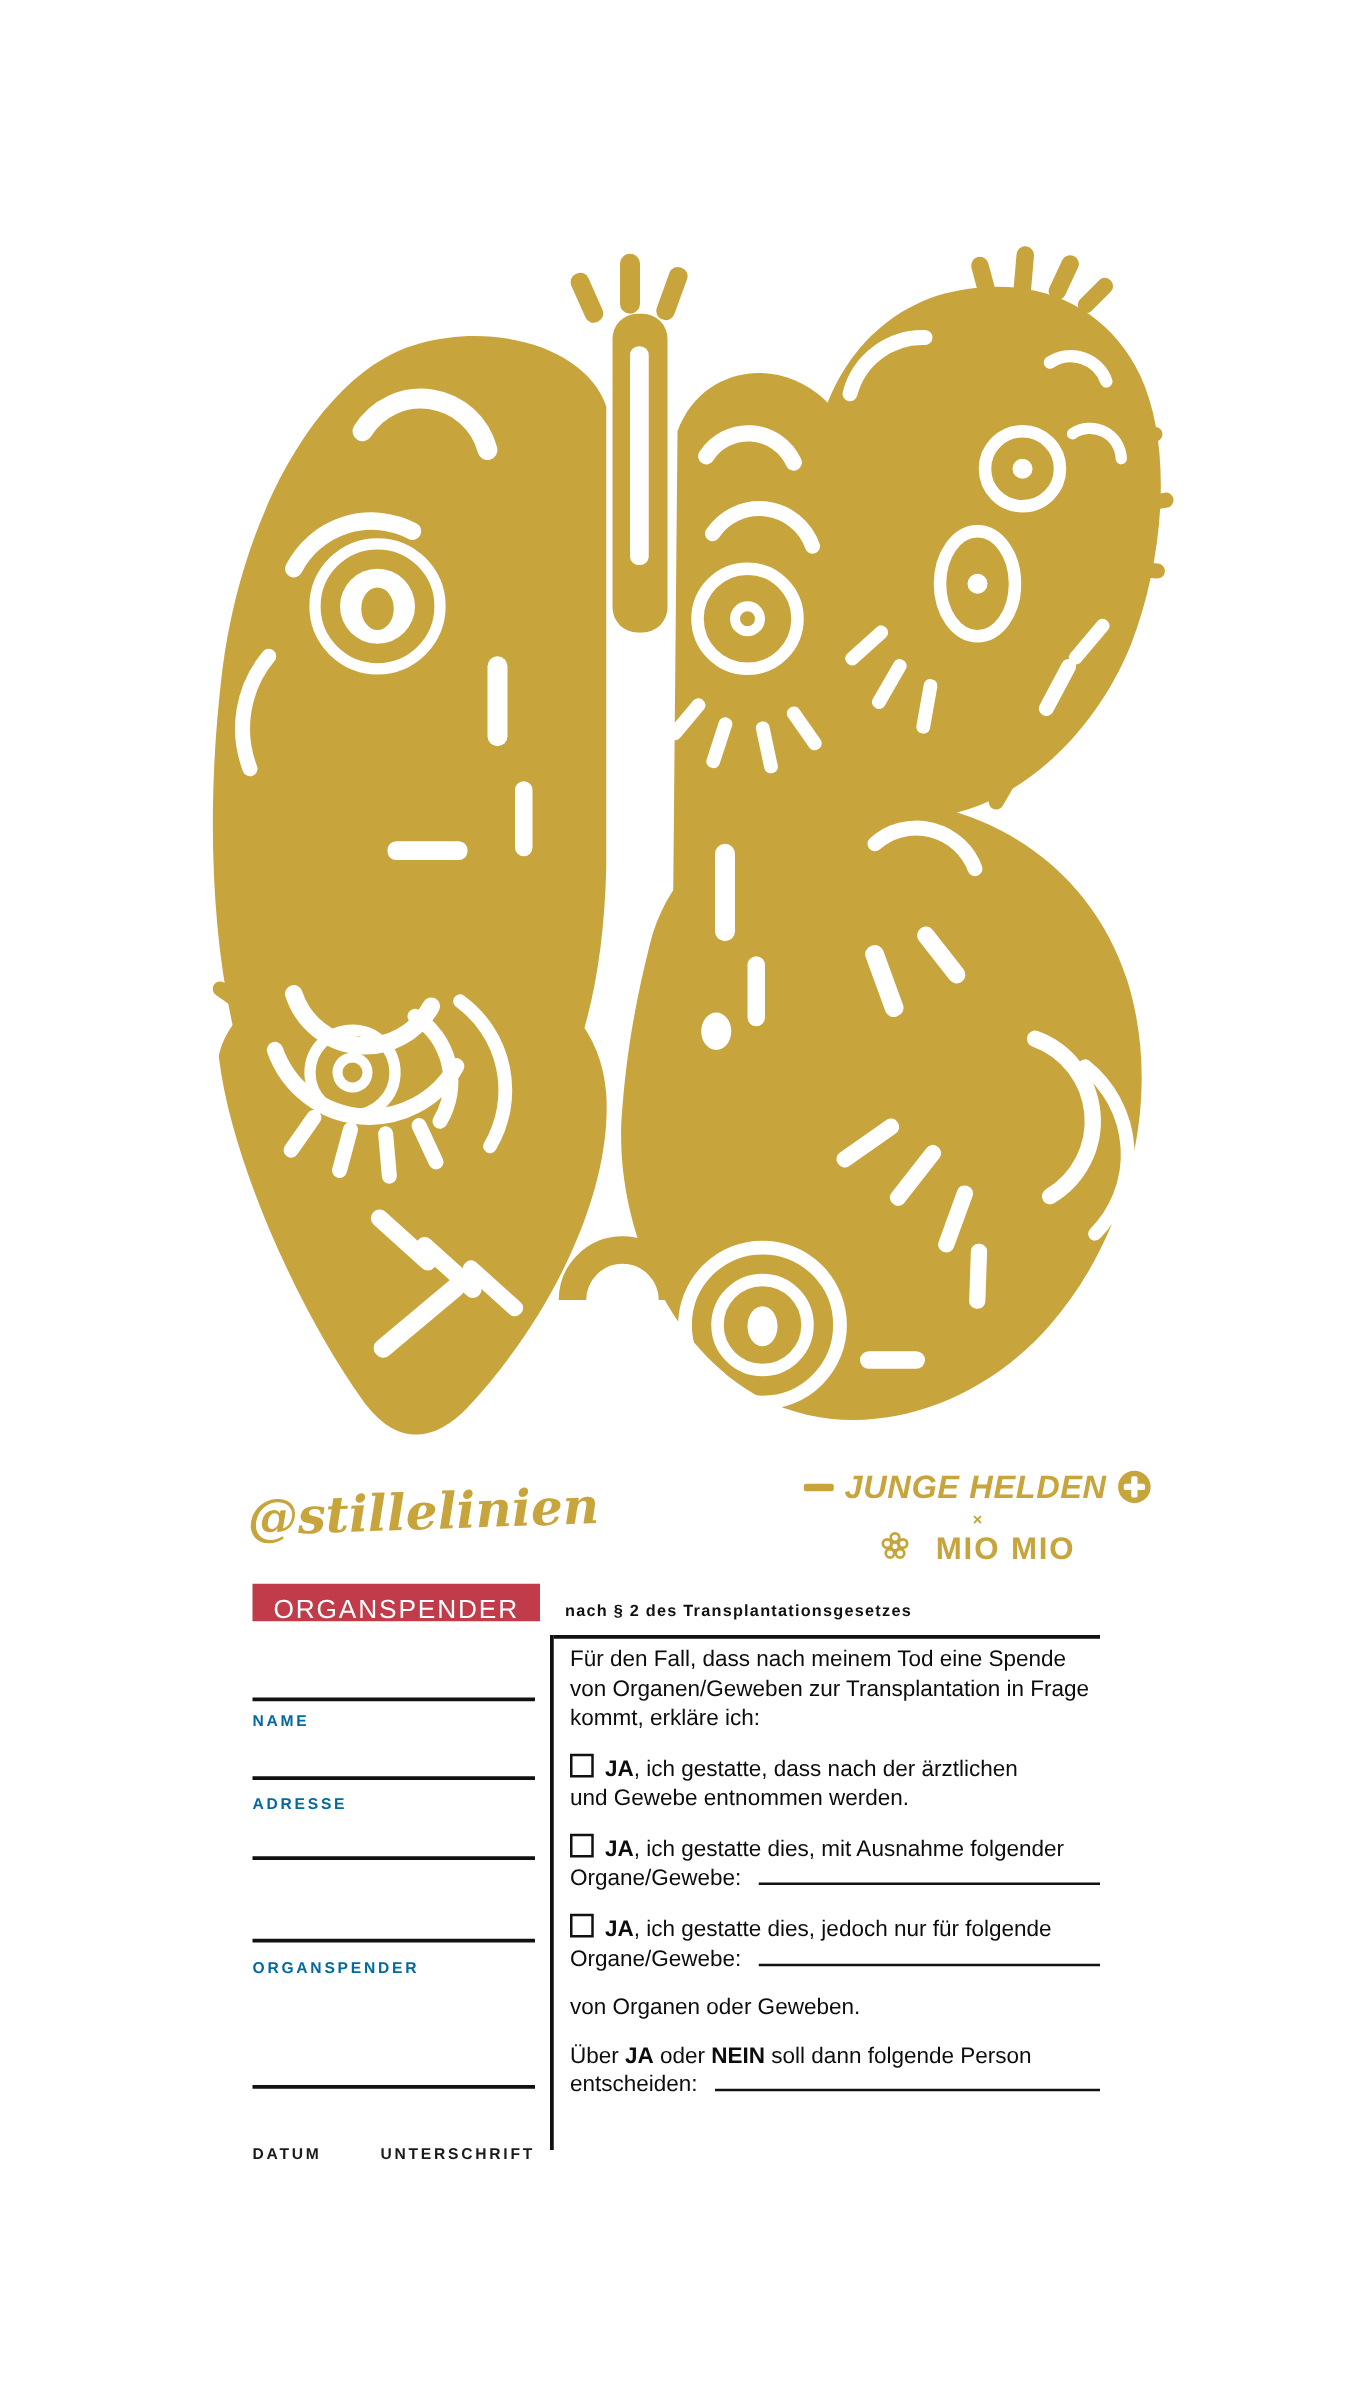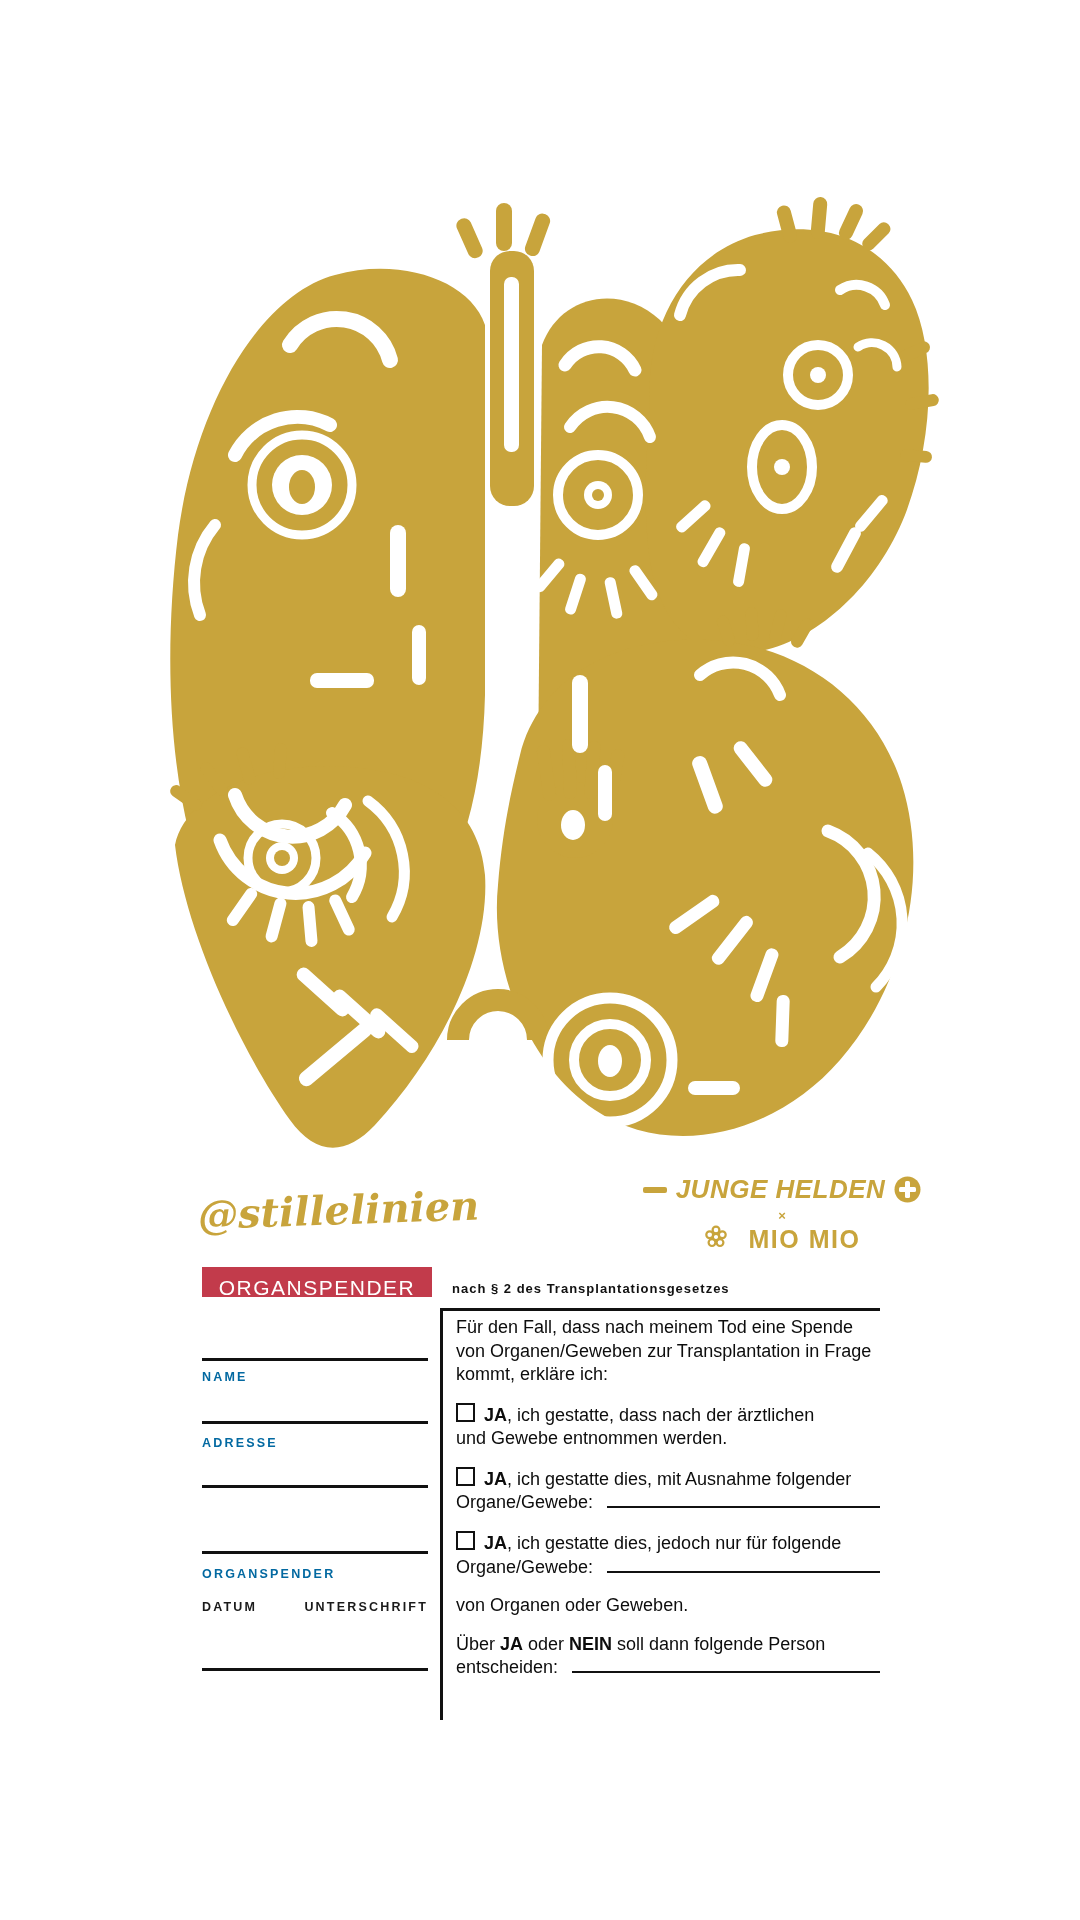--- a/index.html
+++ b/index.html
@@ -210,21 +210,21 @@
 
   <div class="fline" style="top:1421px;"></div>
   <div class="flabel" style="top:1436px;">ADRESSE</div>
 
   <div class="fline" style="top:1485px;"></div>
 
   <div class="fline" style="top:1551px;"></div>
   <div class="flabel" style="top:1567px;">ORGANSPENDER</div>
 
   <div class="fline" style="top:1668px;"></div>
-  <div class="flabel-row" style="top:1600px;align-items:center;">
+  <div class="flabel-row" style="top:1716px;align-items:center;">
     <span>DATUM</span>
     <span>UNTERSCHRIFT</span>
   </div>
 
   <div class="rcol">
 
     <p>
       <span class="tline">Für den Fall, dass nach meinem Tod eine Spende</span>
       <span class="tline">von Organen/Geweben zur Transplantation in Frage</span>
       <span class="tline">kommt, erkläre ich:</span>

